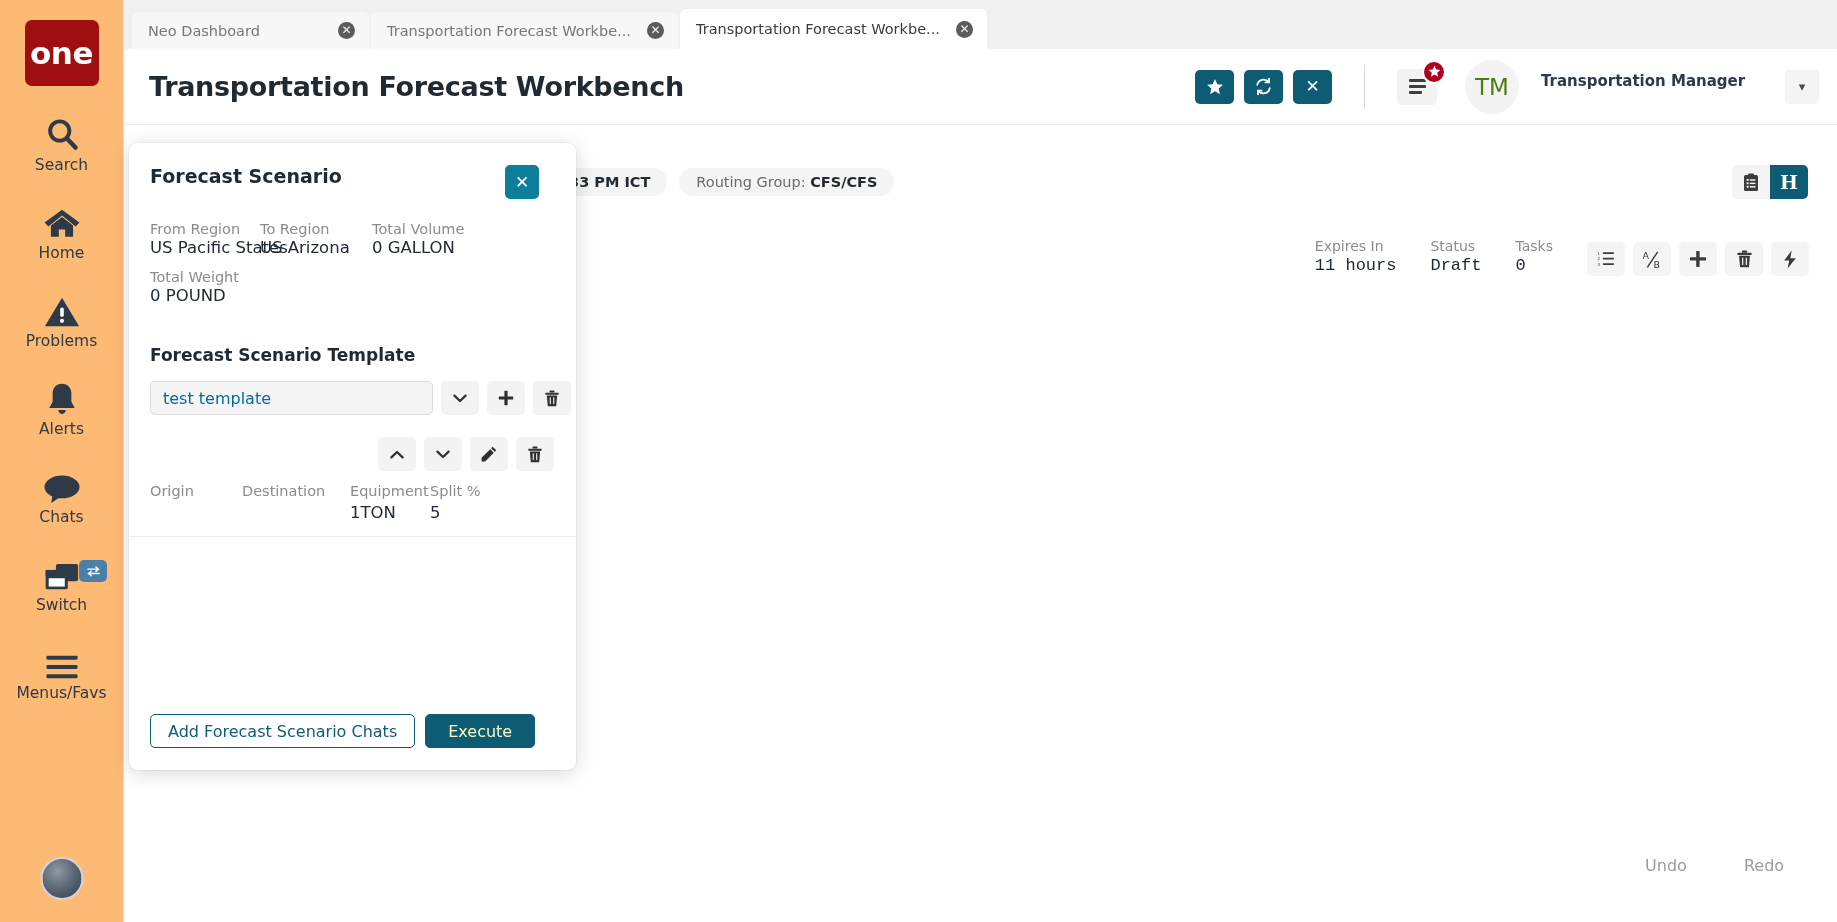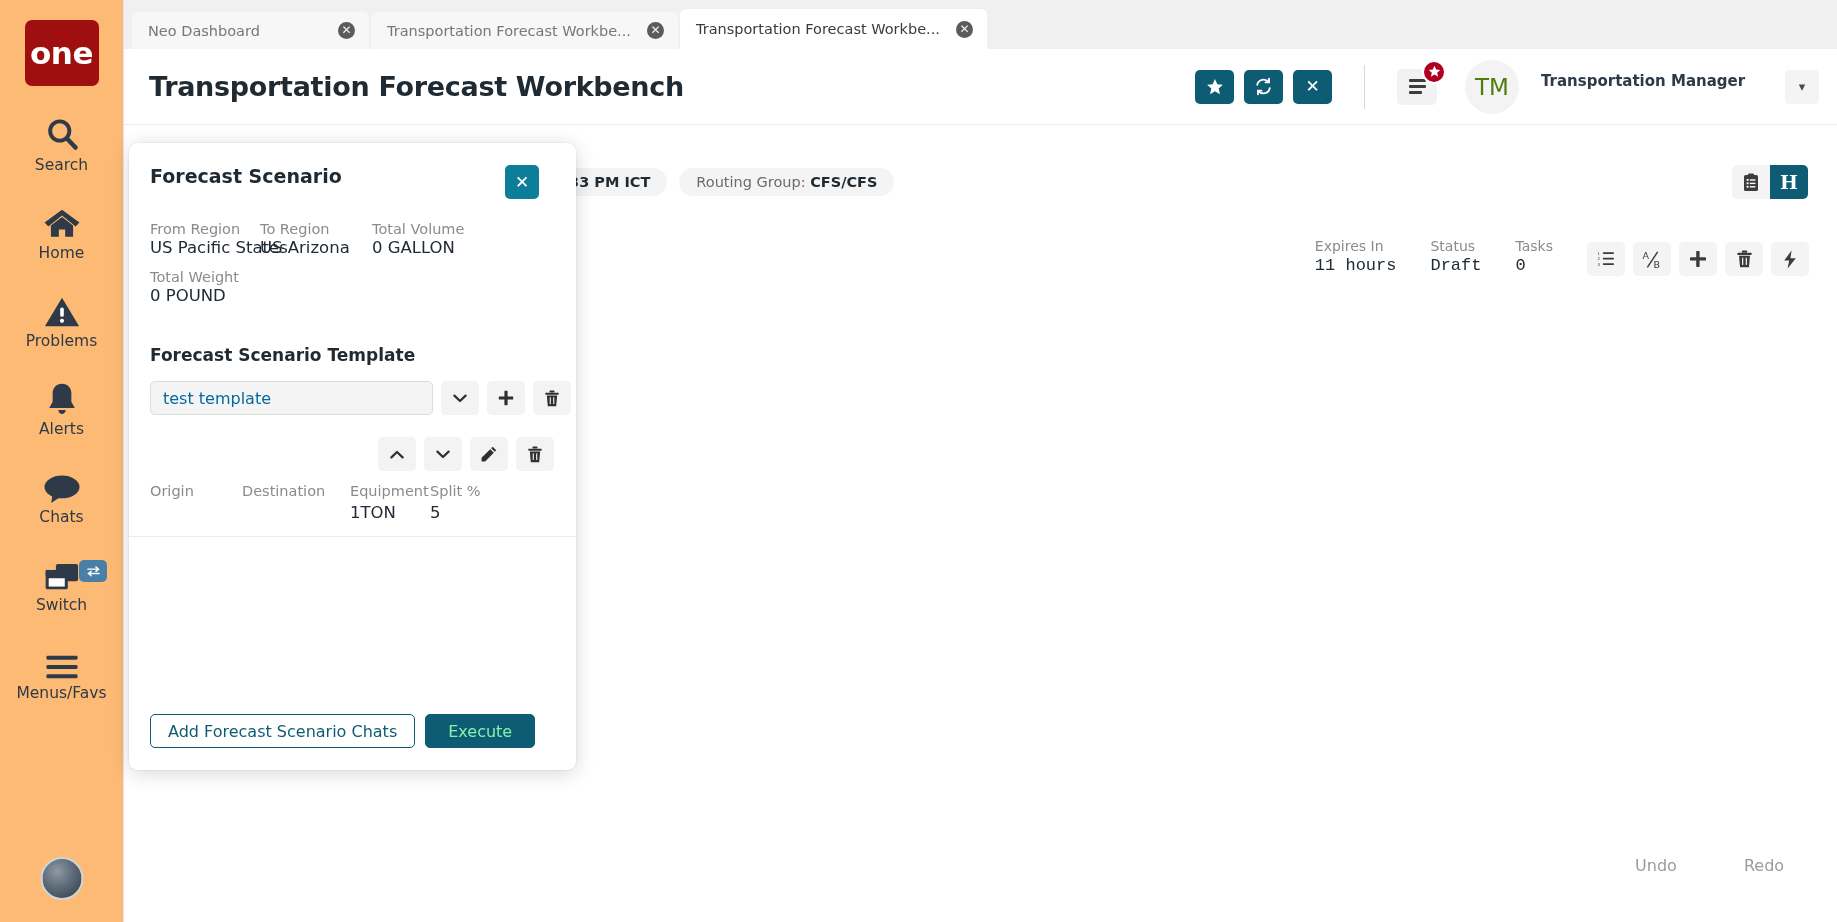--- a/index.html
+++ b/index.html
@@ -307,21 +307,21 @@
     display: flex; align-items: center; justify-content: center;
     cursor: pointer;
     color: #3b3b3b;
     font-size: 17px;
   }
 
   #footer-actions {
     position: absolute;
     right: 30px; bottom: 38px;
     display: flex;
-    gap: 22px;
+    gap: 12px;
   }
   .ghost-btn {
     min-width: 86px;
     font-size: 16px;
     color: #9b9b9b;
     padding: 9px 18px;
     background: transparent;
     border: none;
     cursor: pointer;
     font-family: "DejaVu Sans", sans-serif;
@@ -454,21 +454,21 @@
     font-size: 16px;
     cursor: pointer;
     font-family: "DejaVu Sans", sans-serif;
   }
   .solid-btn {
     height: 34px;
     padding: 0 22px;
     background: #0d5c73;
     border: 1px solid #0d5c73;
     border-radius: 5px;
-    color: #86efac;
+    color: #fef9c3;
     font-size: 16px;
     cursor: pointer;
     font-family: "DejaVu Sans", sans-serif;
   }
   svg { display: block; }
 </style>
 </head>
 <body>
 
 <div id="app">

